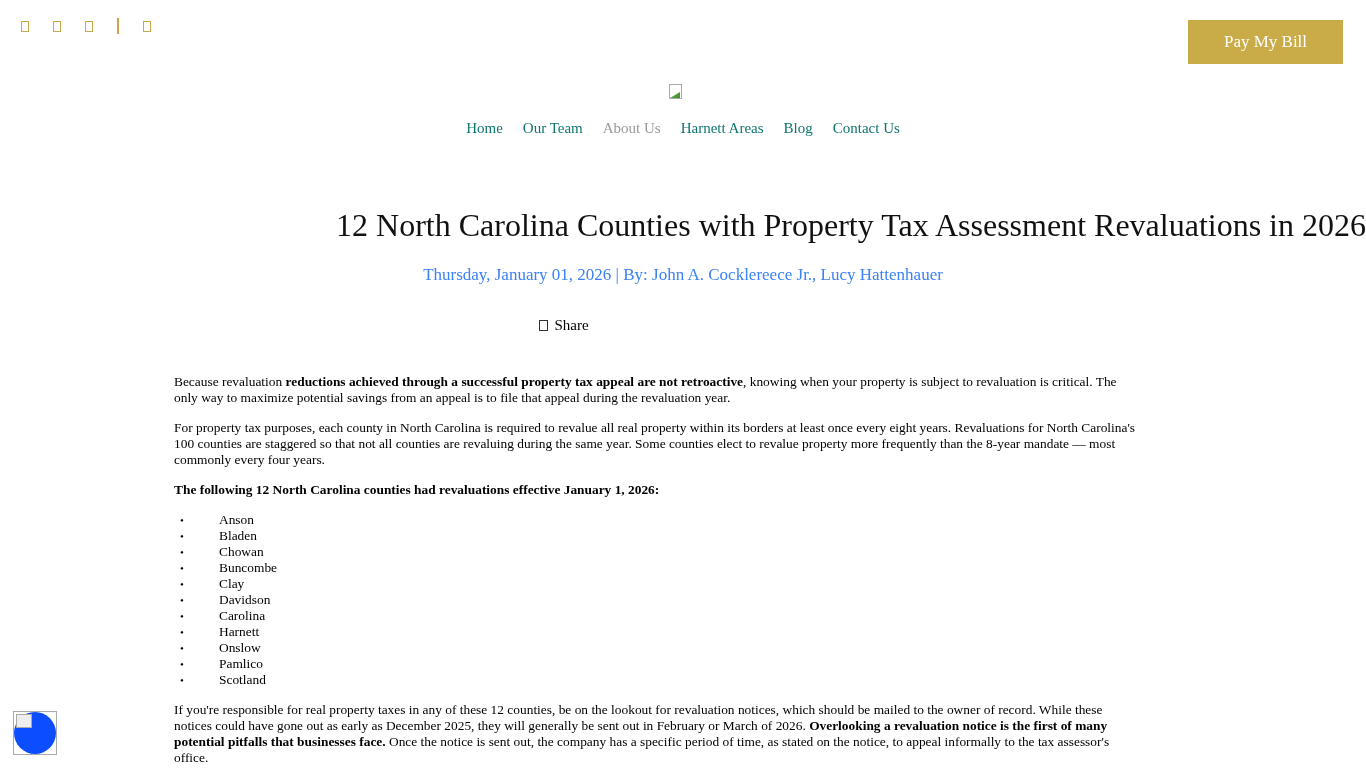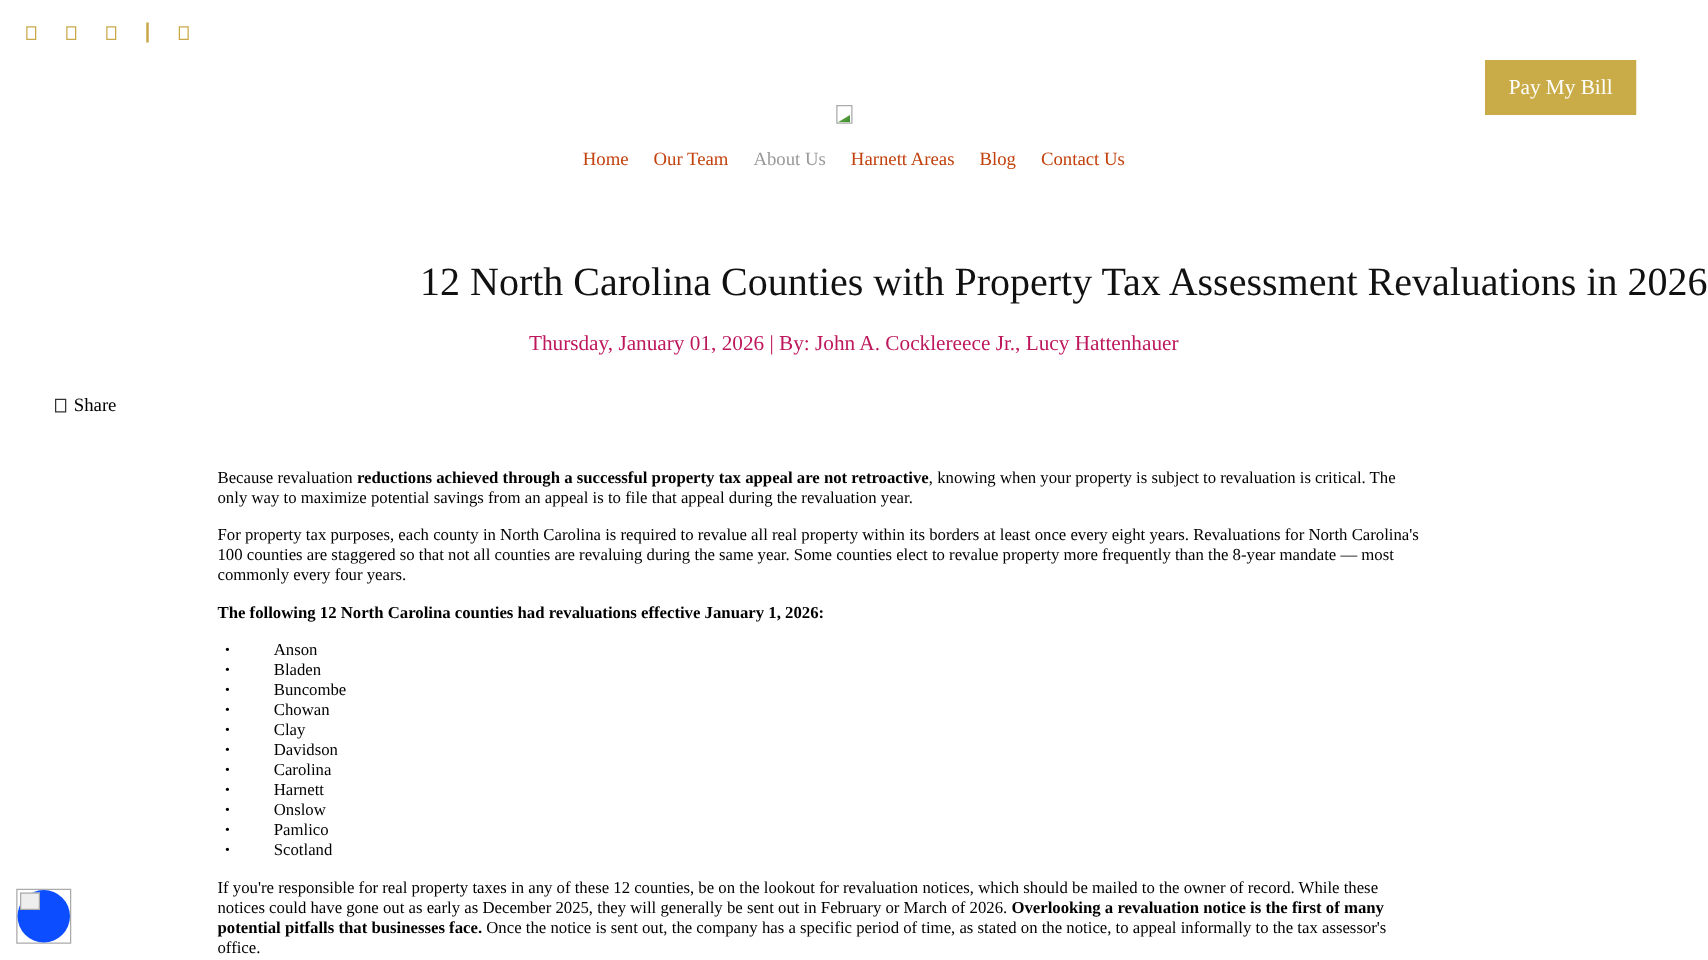--- a/index.html
+++ b/index.html
@@ -2,33 +2,33 @@
 <html><head>
 <meta charset="utf-8">
 <style>
   html, body { margin:0; padding:0; background:#ffffff; }
   body { width:1366px; height:768px; overflow:hidden; position:relative;
          font-family:"Liberation Serif","DejaVu Serif",serif; color:#000; }
   .social { position:absolute; left:21px; top:18px; display:flex; align-items:center; }
   .social .ic { width:8px; height:11px; border:1px solid #c9a84a; box-sizing:border-box;
                 margin-right:24px; display:inline-block; }
   .social .sep { width:2px; height:16px; background:#c9a84a; margin-right:24px; display:inline-block; }
-  .pay-btn { position:absolute; left:1188px; top:20px; width:121px; height:44px;
+  .pay-btn { position:absolute; left:1188px; top:20px; width:155px; height:44px;
              background:#c9ac47; color:#fff; border:none; font-family:"Liberation Serif",serif;
-             font-size:17px; display:flex; align-items:center; justify-content:center; cursor:pointer;margin-top:28px; }
+             font-size:17px; display:flex; align-items:center; justify-content:center; cursor:pointer; }
   .logo { position:absolute; left:668px; top:84px; width:16px; height:16px; }
   .logo .paper { position:absolute; left:1px; top:0; width:13px; height:15px; border:1px solid #aaa; background:#fff; box-sizing:border-box; }
   .logo .hill { position:absolute; left:2px; top:8px; width:10px; height:6px; background:linear-gradient(135deg,#6ab04c,#3c8a2e); clip-path:polygon(0 100%,100% 0,100% 100%); }
   nav.main-nav { position:absolute; top:120px; left:0; width:1366px; display:flex; justify-content:center; }
-  nav.main-nav a { font-size:15px; color:#c2410c; text-decoration:none; margin:0 10px; }
+  nav.main-nav a { font-size:15px; color:#0f766e; text-decoration:none; margin:0 10px; }
   nav.main-nav a.active { color:#999; }
   h1 { position:absolute; top:207px; left:0; width:1366px; margin:0; text-align:right;
        font-weight:normal; font-size:32px; color:#111; }
-  .meta { position:absolute; top:265px; left:0; width:1366px; text-align:center; font-size:17px; color:#be185d; }
-  .share { position:absolute; top:317px; left:0; width:1128px; font-size:15px;padding-left:44px; }
+  .meta { position:absolute; top:265px; left:0; width:1366px; text-align:center; font-size:17px; color:#3b82f6; }
+  .share { position:absolute; top:317px; left:0; width:1128px; text-align:center; font-size:15px; }
   .share .box { display:inline-block; width:9px; height:11px; border:1px solid #333; box-sizing:border-box; margin-right:6px; vertical-align:-1px; }
   .article { position:absolute; left:174px; top:374px; width:965px; font-size:13.4px; line-height:16px; }
   .article p { margin:0 0 14px 0; }
   .article ul { margin:0 0 14px 0; padding:0; list-style:none; }
   .article li { position:relative; padding-left:45px; height:16px; }
   .article li::before { content:"•"; position:absolute; left:6px; top:0; font-size:11px; }
   .a11y { position:absolute; left:13px; top:711px; width:44px; height:44px; border:1px solid #aaa; box-sizing:border-box; }
   .a11y .circle { position:absolute; left:0; top:0; width:42px; height:42px; border-radius:50%; background:#0b4dff; }
   .a11y .img { position:absolute; left:2px; top:2px; width:14px; height:12px; border:1px solid #aaa; background:#eee; }
 </style>
@@ -66,22 +66,22 @@
   <span class="box"></span><span>Share</span>
 </div>
 
 <div class="article">
   <p><span>Because revaluation </span><b>reductions achieved through a successful property tax appeal are not retroactive</b><span>, knowing when your property is subject to revaluation is critical. The only way to maximize potential savings from an appeal is to file that appeal during the revaluation year.</span></p>
   <p>For property tax purposes, each county in North Carolina is required to revalue all real property within its borders at least once every eight years. Revaluations for North Carolina's 100 counties are staggered so that not all counties are revaluing during the same year. Some counties elect to revalue property more frequently than the 8-year mandate — most commonly every four years.</p>
   <p><b>The following 12 North Carolina counties had revaluations effective January 1, 2026:</b></p>
   <ul>
     <li>Anson</li>
     <li>Bladen</li>
+    <li>Chowan</li>
     <li>Buncombe</li>
-    <li>Chowan</li>
     <li>Clay</li>
     <li>Davidson</li>
     <li>Carolina</li>
     <li>Harnett</li>
     <li>Onslow</li>
     <li>Pamlico</li>
     <li>Scotland</li>
   </ul>
   <p><span>If you're responsible for real property taxes in any of these 12 counties, be on the lookout for revaluation notices, which should be mailed to the owner of record. While these notices could have gone out as early as December 2025, they will generally be sent out in February or March of 2026.  </span><b>Overlooking a revaluation notice is the first of many potential pitfalls that businesses face.</b><span> Once the notice is sent out, the company has a specific period of time, as stated on the notice, to appeal informally to the tax assessor's office.</span></p>
 </div>

